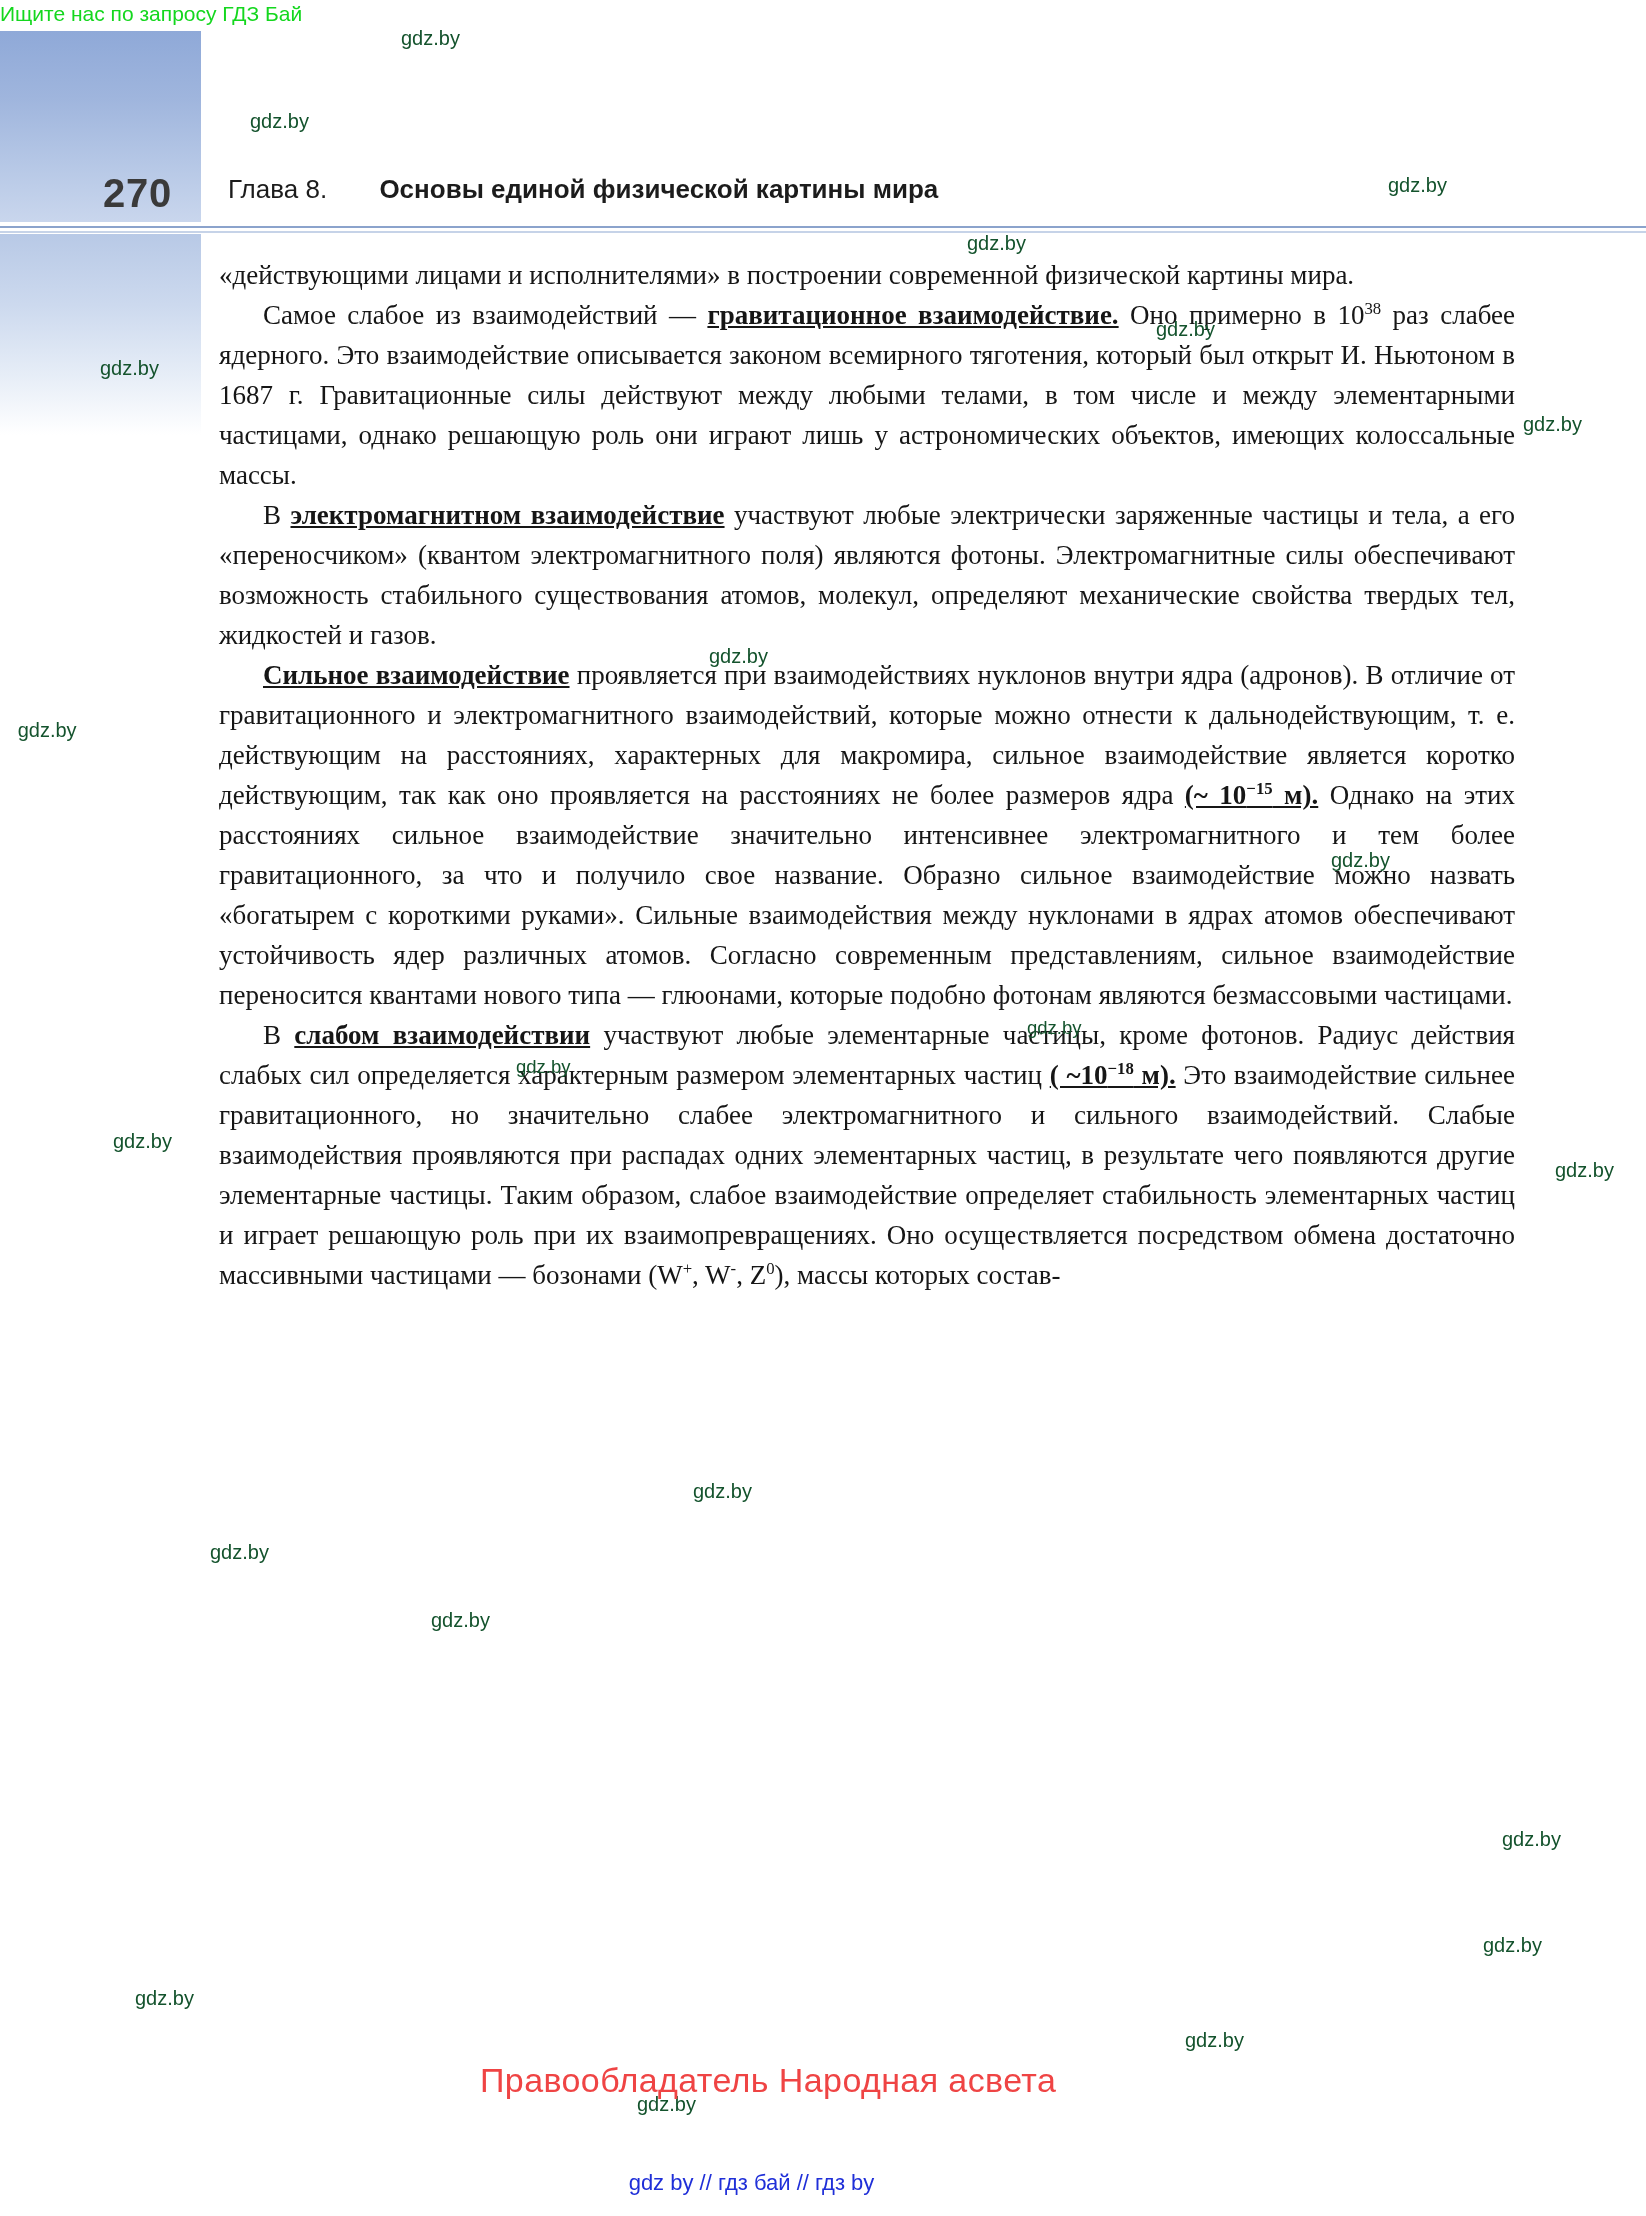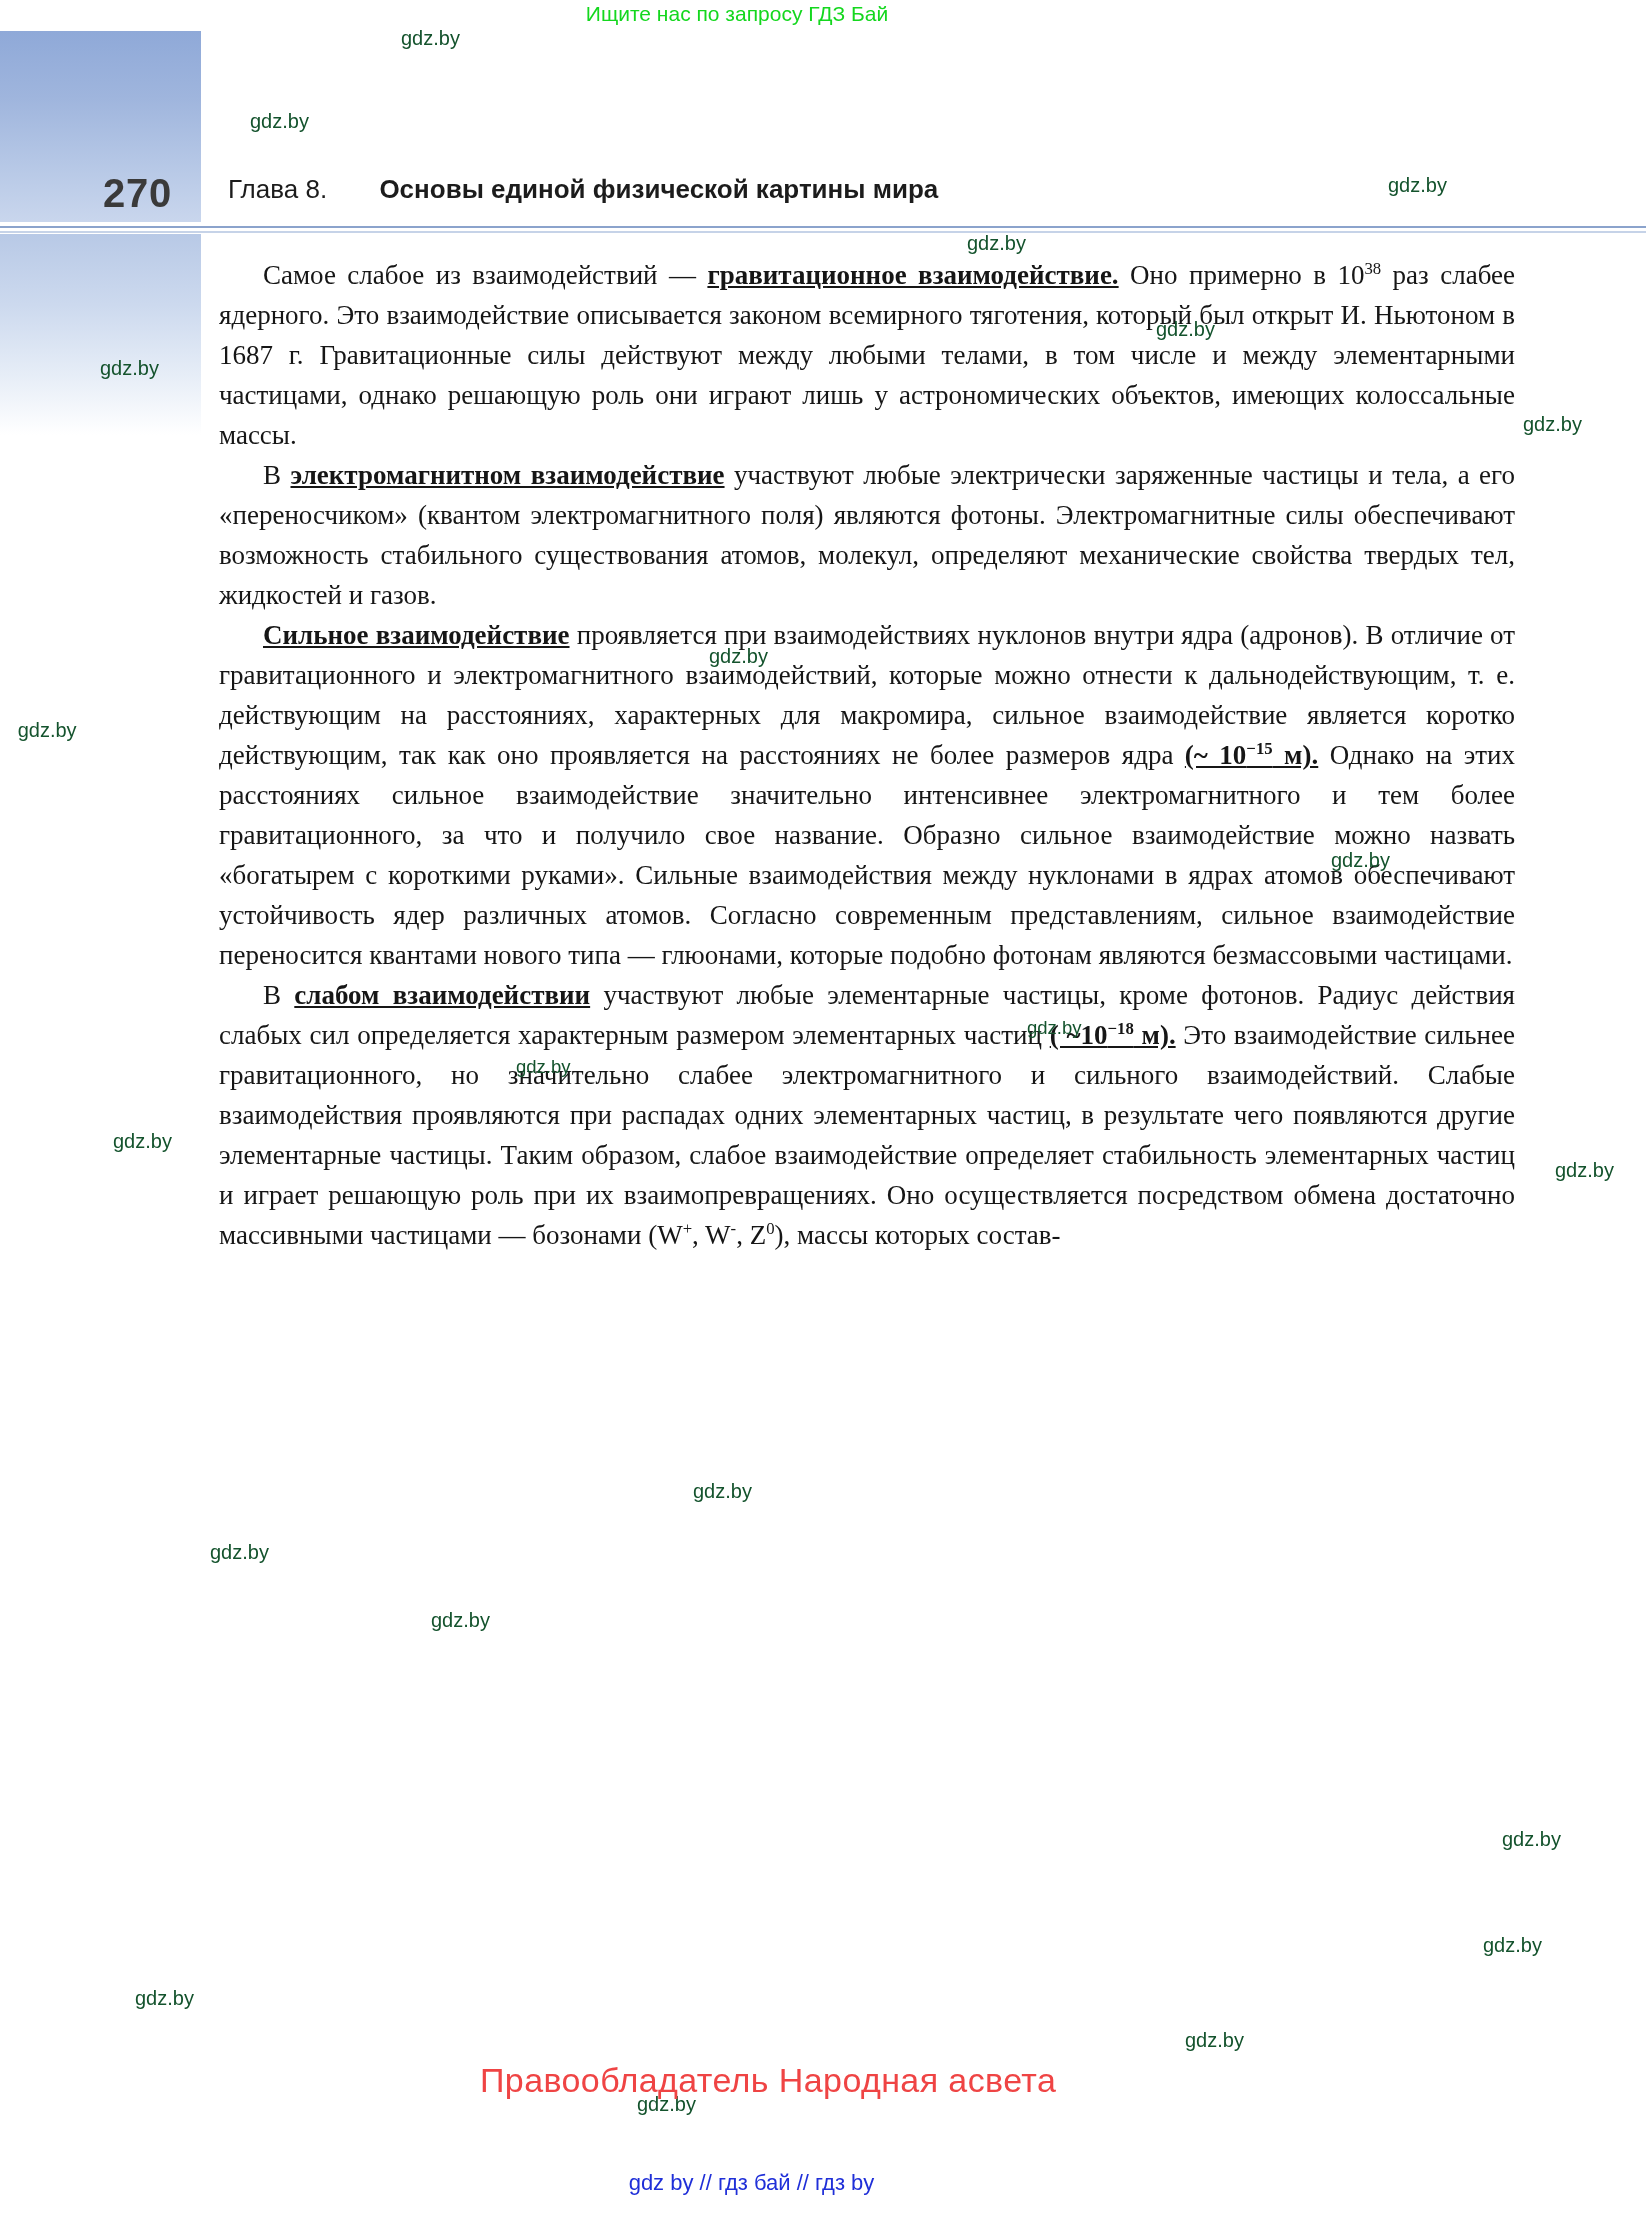--- a/index.html
+++ b/index.html
@@ -32,21 +32,20 @@
     height: 201px;
     background: linear-gradient(to bottom, #b8c9e6 0%, #ccd9ee 35%, #e6edf7 70%, #ffffff 100%);
   }
 
   
   .top-promo {
     position: absolute;
     top: 2.4px;
     left: 0;
     width: 1474px;
-    text-align: center;
     color: #14d71e;
     font-family: "Liberation Sans", sans-serif;
     font-size: 21px;
     letter-spacing: 0px;
   }
 
   .page-number {
     position: absolute;
     left: 103px;
     top: 171px;
@@ -144,20 +143,21 @@
 <div class="blue-block-bottom"></div>
 
 <div class="top-promo">Ищите нас по запросу ГДЗ Бай</div>
 
 <div class="page-number">270</div>
 <div class="header-title"><span class="chapter">Глава 8.</span> <span class="chapter-name">Основы единой физической картины мира</span></div>
 <div class="header-rule"></div>
 <div class="header-rule-2"></div>
 
 <div class="body-col" id="body-col">
+    <p>«действующими лицами и исполнителями» в построении современной физической картины мира.</p>
     <p class="indent">Самое слабое из взаимодействий — <b>гравитационное взаимодействие.</b> Оно примерно в 10<sup>38</sup> раз слабее ядерного. Это взаимодействие описывается законом всемирного тяготения, который был открыт И. Ньютоном в 1687 г. Гравитационные силы действуют между любыми телами, в том числе и между элементарными частицами, однако решающую роль они играют лишь у астрономических объектов, имеющих колоссальные массы.</p>
     <p class="indent">В <b>электромагнитном взаимодействие</b> участвуют любые электрически заряженные частицы и тела, а его «переносчиком» (квантом электромагнитного поля) являются фотоны. Электромагнитные силы обеспечивают возможность стабильного существования атомов, молекул, определяют механические свойства твердых тел, жидкостей и газов.</p>
     <p class="indent"><b>Сильное взаимодействие</b> проявляется при взаимодействиях нуклонов внутри ядра (адронов). В отличие от гравитационного и электромагнитного взаимодействий, которые можно отнести к дальнодействующим, т. е. действующим на расстояниях, характерных для макромира, сильное взаимодействие является коротко действующим, так как оно проявляется на расстояниях не более размеров ядра <b>(~ 10<sup>−15</sup> м).</b> Однако на этих расстояниях сильное взаимодействие значительно интенсивнее электромагнитного и тем более гравитационного, за что и получило свое название. Образно сильное взаимодействие можно назвать «богатырем с короткими руками». Сильные взаимодействия между нуклонами в ядрах атомов обеспечивают устойчивость ядер различных атомов. Согласно современным представлениям, сильное взаимодействие переносится квантами нового типа — глюонами, которые подобно фотонам являются безмассовыми частицами.</p>
     <p class="indent">В <b>слабом взаимодействии</b> участвуют любые элементарные частицы, кроме фотонов. Радиус действия слабых сил определяется характерным размером элементарных частиц <b>( ~10<sup>−18</sup> м).</b> Это взаимодействие сильнее гравитационного, но значительно слабее электромагнитного и сильного взаимодействий. Слабые взаимодействия проявляются при распадах одних элементарных частиц, в результате чего появляются другие элементарные частицы. Таким образом, слабое взаимодействие определяет стабильность элементарных частиц и играет решающую роль при их взаимопревращениях. Оно осуществляется посредством обмена достаточно массивными частицами — бозонами (W<sup>+</sup>, W<sup>-</sup>, Z<sup>0</sup>), массы которых состав-</p>
   </div>
 
 <div id="watermark-layer">
     <div class="wm" style="left: 401px; top: 26.6px; font-size: 20px;">gdz.by</div>
     <div class="wm" style="left: 250px; top: 110px; font-size: 20px;">gdz.by</div>
     <div class="wm" style="left: 1388px; top: 174px; font-size: 20px;">gdz.by</div>

